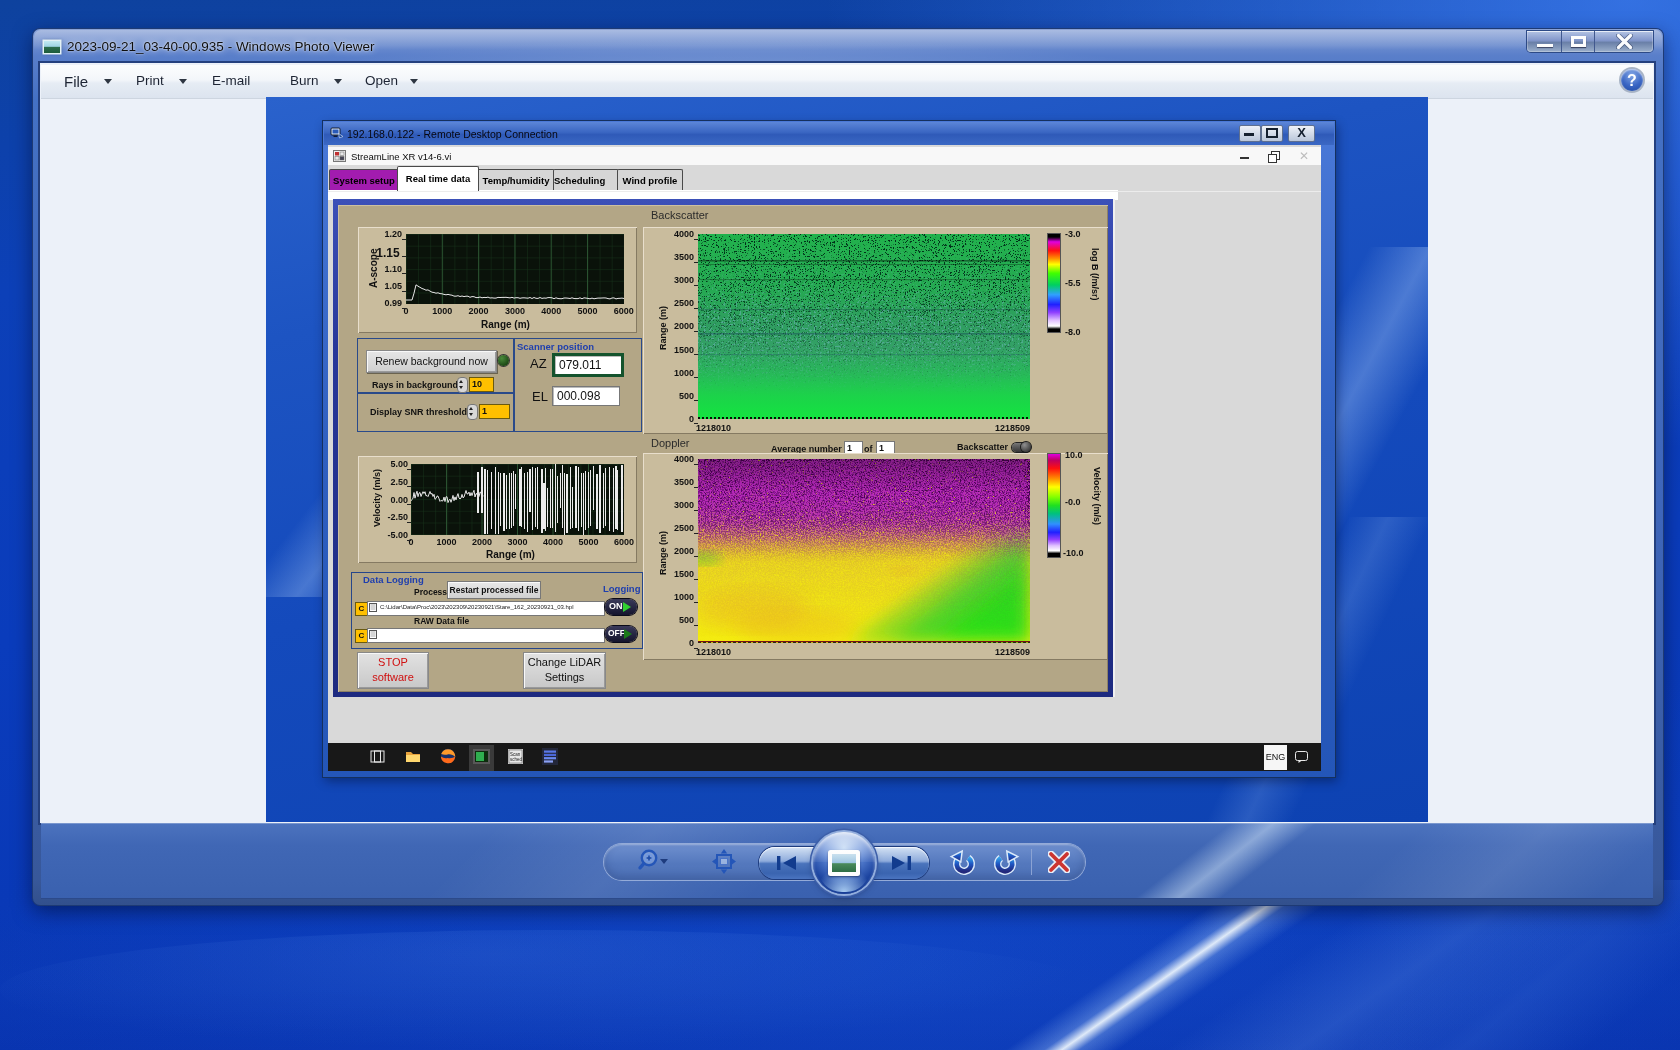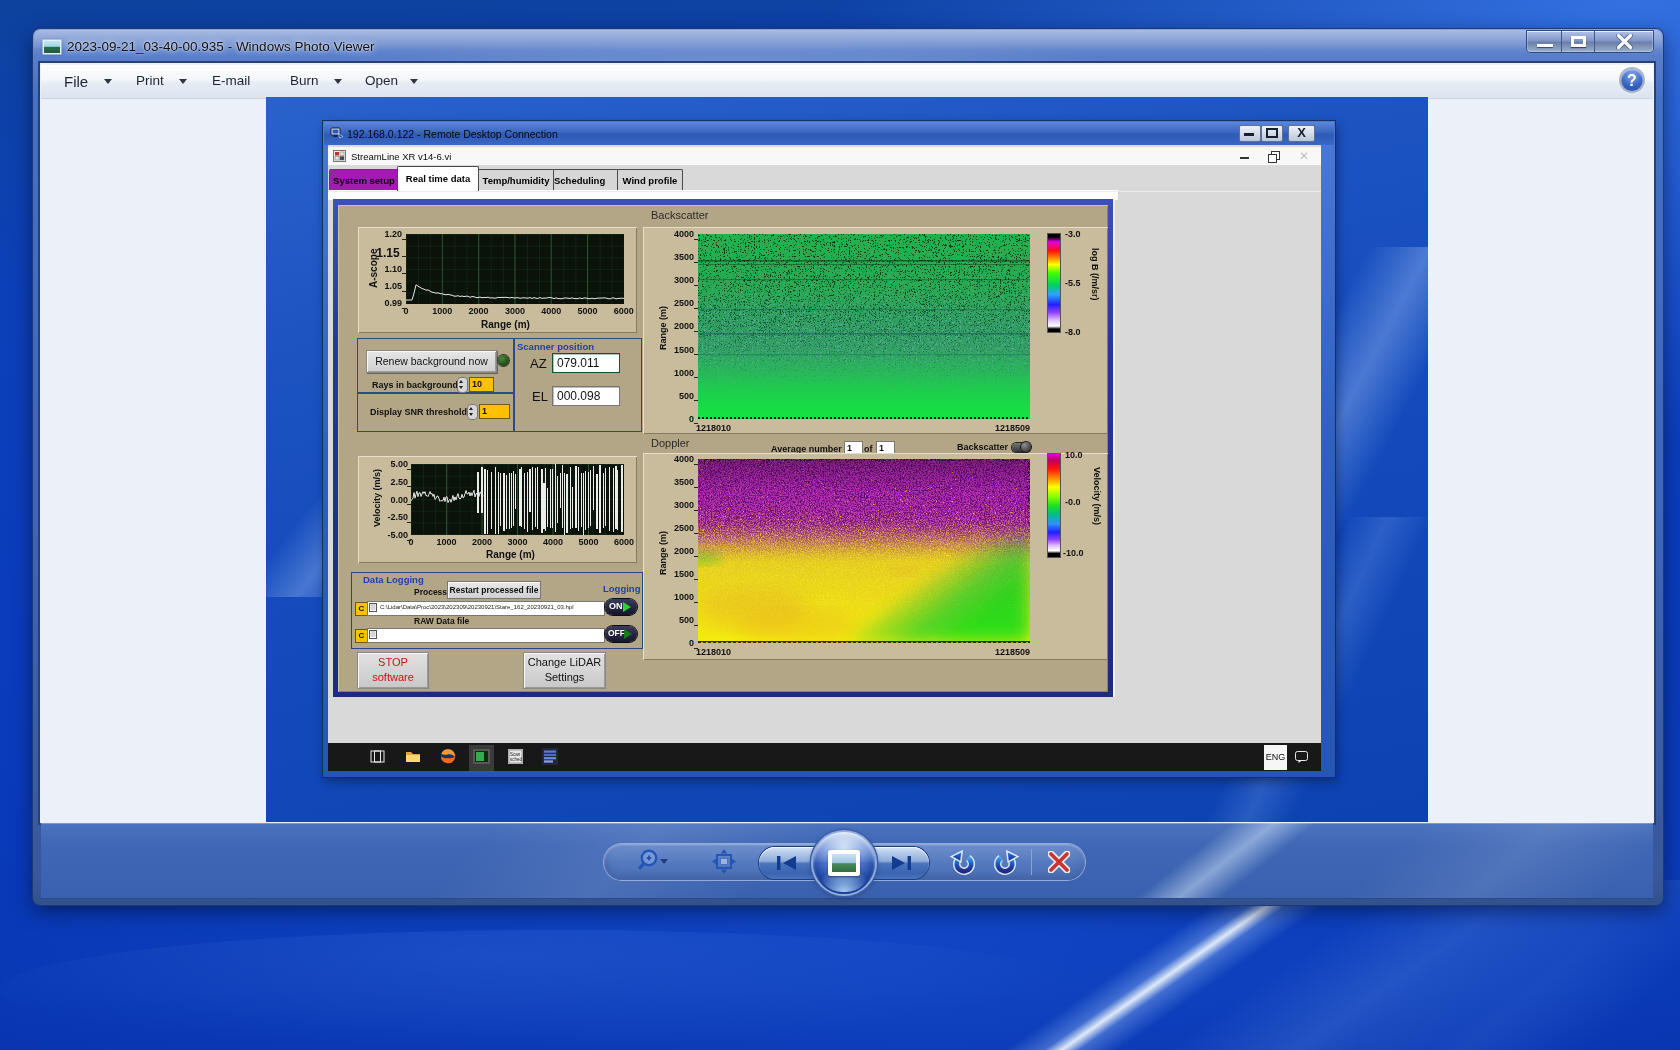--- a/index.html
+++ b/index.html
@@ -220,21 +220,21 @@
     <div class="abs" style="left:131px;top:235px;width:0;height:0;border-left:2.5px solid transparent;border-right:2.5px solid transparent;border-bottom:3.5px solid #222;"></div>
     <div class="abs" style="left:131px;top:241px;width:0;height:0;border-left:2.5px solid transparent;border-right:2.5px solid transparent;border-top:3.5px solid #222;"></div>
     <div class="abs" style="left:141px;top:232px;width:21px;height:13px;background:#ffc000;border:1px solid #6a5a10;font-size:9px;font-weight:bold;color:#111;line-height:13px;padding-left:2px;">10</div>
     <div class="abs" style="left:42px;top:262px;text-align:left;font-size:9px;font-weight:bold;color:#111;white-space:nowrap;">Display SNR threshold</div>
     <div class="abs" style="left:139px;top:259px;width:9px;height:14px;background:#d8d8d8;border:1px solid #777;border-radius:4px;"></div>
     <div class="abs" style="left:141px;top:262px;width:0;height:0;border-left:2.5px solid transparent;border-right:2.5px solid transparent;border-bottom:3.5px solid #222;"></div>
     <div class="abs" style="left:141px;top:268px;width:0;height:0;border-left:2.5px solid transparent;border-right:2.5px solid transparent;border-top:3.5px solid #222;"></div>
     <div class="abs" style="left:151px;top:259px;width:27px;height:13px;background:#ffc000;border:1px solid #6a5a10;font-size:9px;font-weight:bold;color:#111;line-height:13px;padding-left:2px;">1</div>
     <div class="abs" style="left:189px;top:196px;text-align:left;font-size:9.5px;font-weight:bold;color:#1f3fae;white-space:nowrap;">Scanner position</div>
     <div class="abs" style="left:202px;top:211px;text-align:left;font-size:13px;color:#111;white-space:nowrap;">AZ</div>
-    <div class="abs" style="left:224px;top:208px;width:62px;height:18px;background:#fff;border:1px solid #14532d;box-shadow:inset 1px 1px 0 #bbb;font-size:12px;color:#111;line-height:18px;padding-left:4px;">079.011</div>
+    <div class="abs" style="left:224px;top:208px;width:62px;height:18px;background:#fff;border:3px solid #14532d;box-shadow:inset 1px 1px 0 #bbb;font-size:12px;color:#111;line-height:18px;padding-left:4px;">079.011</div>
     <div class="abs" style="left:204px;top:244px;text-align:left;font-size:13px;color:#111;white-space:nowrap;">EL</div>
     <div class="abs" style="left:224px;top:241px;width:62px;height:18px;background:#fff;border:1px solid #777;box-shadow:inset 1px 1px 0 #bbb;font-size:12px;color:#111;line-height:18px;padding-left:4px;">000.098</div>
     <div class="abs" style="left:323px;top:64px;text-align:left;font-size:11px;color:#2b2b2b;white-space:nowrap;">Backscatter</div>
     <div class="abs" style="left:315px;top:82px;width:465px;height:207px;background:#c9bc9d;box-shadow:inset 1px 1px 0 #e8decc, inset -1px -1px 0 #857a62;"></div>
     <div class="abs" style="left:370px;top:89px;width:332px;height:185px;">
       <svg width="332" height="185">
 <defs>
  <linearGradient id="bsb" x1="0" y1="0" x2="0" y2="1">
   <stop offset="0" stop-color="#21b24c"></stop>
             <stop offset="0.30" stop-color="#25aa52"></stop>

